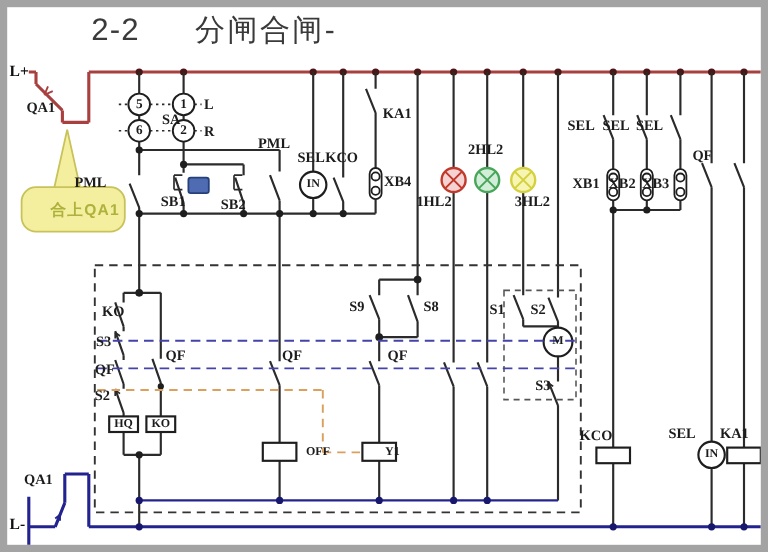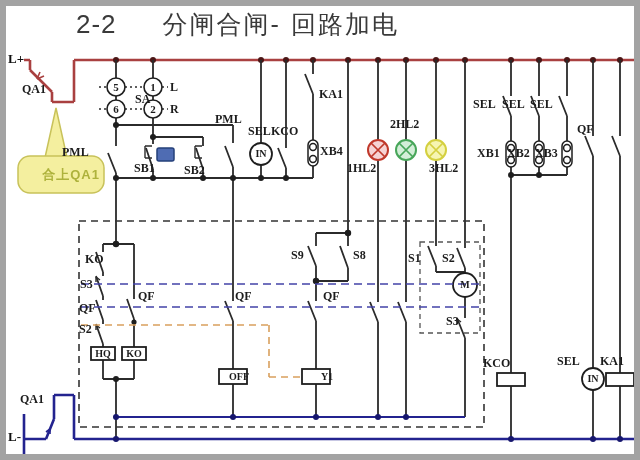--- a/index.html
+++ b/index.html
@@ -24,21 +24,20 @@
        color:#aeb23c;letter-spacing:1px;}
 </style>
 </head>
 <body>
 
 <div id="stage">
 
   <div id="title">
     <span class="t-num">2-2</span>
     <span class="t-cjk">分闸合闸-</span>
-    <span class="t-cjk2">回路加电</span>
   </div>
 
   <svg id="diagram-svg" width="640" height="460" viewBox="0 0 640 460">
 
     <g>
       <polygon points="38,156 62,156 50,102" fill="#f4ef9f" stroke="#c8c25a" stroke-width="1.5"></polygon>
       <rect x="12" y="150" width="86" height="37" rx="12" fill="#f4ef9f" stroke="#c8c25a" stroke-width="1.5"></rect>
     </g>
 
     <g stroke="#a94040" stroke-width="2.6" fill="none">
@@ -264,20 +263,20 @@
       <span class="lbl" style="left: 402px; top: 246px;">S1</span>
       <span class="lbl" style="left: 436px; top: 246px;">S2</span>
       <span class="lbl" style="left: 440px; top: 309px;">S3</span>
       <span class="lbl" style="left: 477px; top: 351px;">KCO</span>
       <span class="lbl" style="left: 551px; top: 349px;">SEL</span>
       <span class="lbl" style="left: 594px; top: 349px;">KA1</span>
       <span class="lbl" style="left: 14px; top: 387px;">QA1</span>
       <span class="lbl rail" style="left: 2px; top: 424px;">L-</span>
       <span class="boxlbl" style="left: 85px; top: 343px; width: 24px;">HQ</span>
       <span class="boxlbl" style="left: 116px; top: 343px; width: 24px;">KO</span>
-      <span class="boxlbl" style="left: 213px; top: 366px; width: 40px;">OFF</span>
+      <span class="boxlbl" style="left: 213px; top: 366px; width: 40px; padding-left: 26px;">OFF</span>
       <span class="boxlbl" style="left: 296px; top: 366px; width: 50px;">Y1</span>
       <span class="boxlbl" style="left: 246px; top: 143px; width: 18px;">IN</span>
       <span class="boxlbl" style="left: 578px; top: 368px; width: 18px;">IN</span>
       <span class="boxlbl" style="left: 450px; top: 274px; width: 18px;">M</span>
     </div>
 
 </div>
 
 </body></html>

